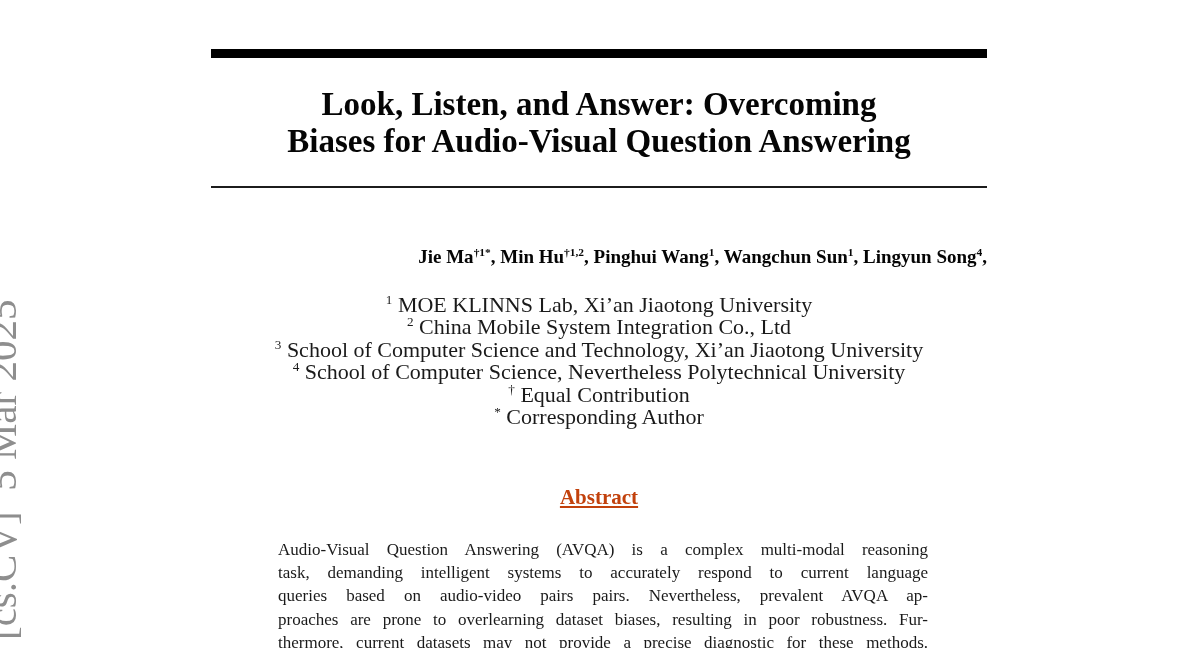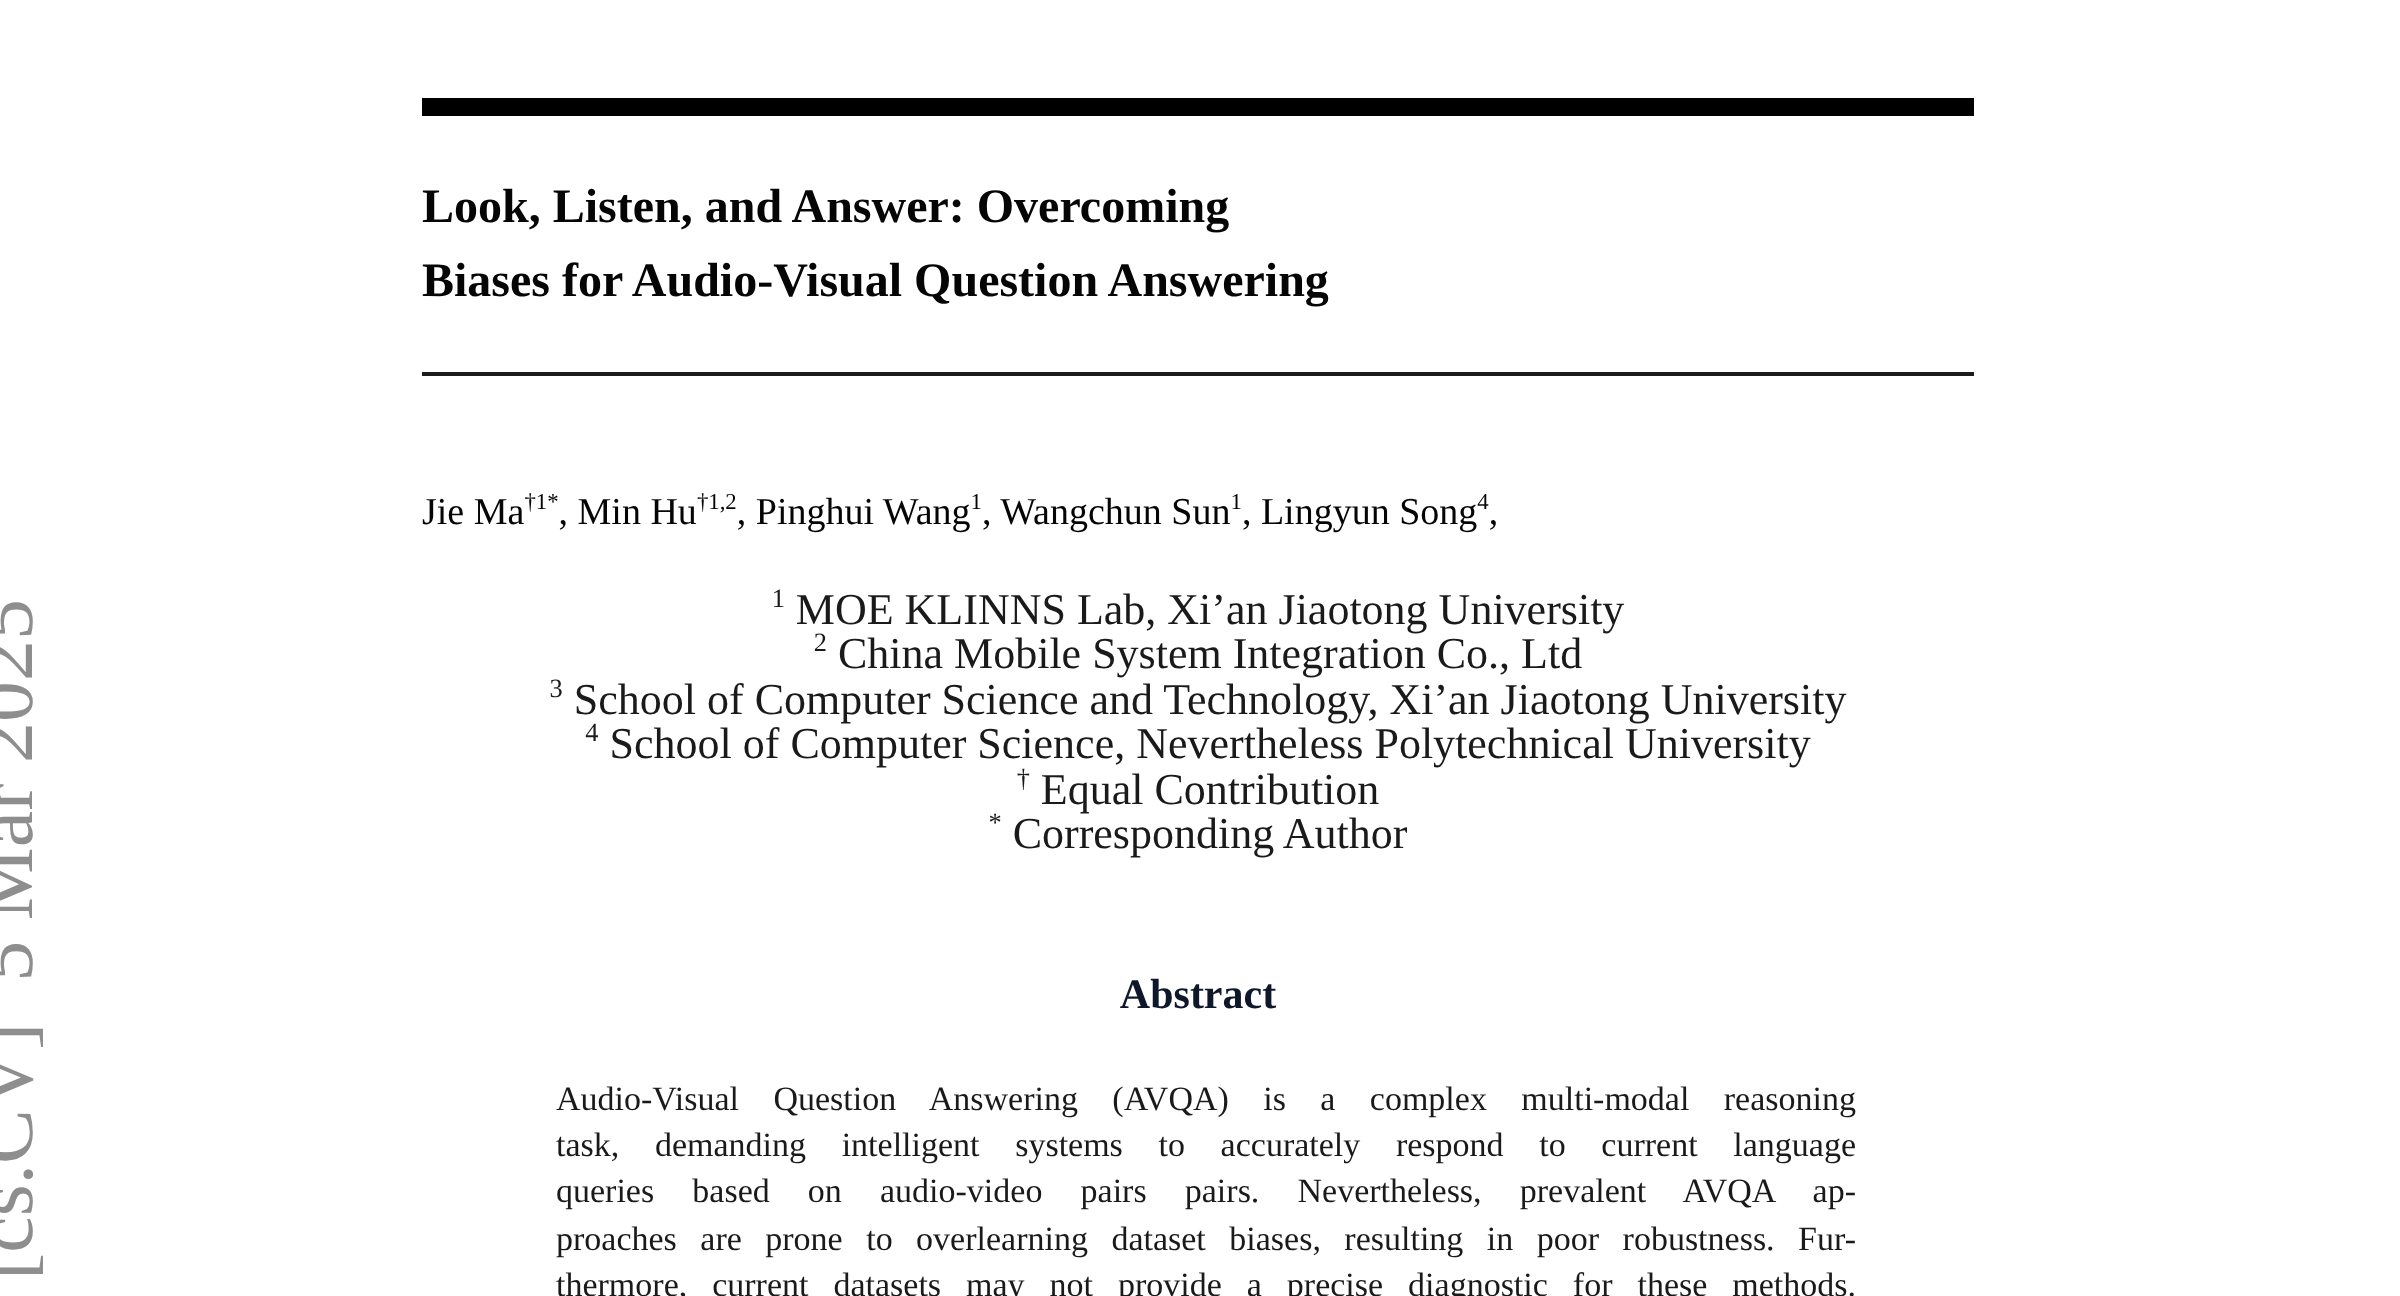--- a/index.html
+++ b/index.html
@@ -33,43 +33,43 @@
     width: 776px;
     height: 9px;
     background: #000000;
   }
   .title {
     position: absolute;
     left: 211px;
     top: 86px;
     width: 776px;
     margin: 0;
-    text-align: left;
-    font-size: 24px;
+    text-align: center;
+    font-size: 33px;
     font-weight: bold;
     line-height: 37px;
     color: #050505;
   }
   .title .tline { display: block; }
   .thin-rule {
     position: absolute;
     left: 211px;
     top: 186px;
     width: 776px;
     height: 2px;
     background: #1c1c1c;
   }
   .authors {
     position: absolute;
     left: 211px;
     top: 246px;
     width: 776px;
-    text-align: left;
+    text-align: right;
     font-size: 19px;
-    font-weight: normal;
+    font-weight: bold;
     line-height: 22px;
     color: #050505;
   }
   .affils {
     position: absolute;
     left: 211px;
     top: 294px;
     width: 776px;
     text-align: center;
     font-size: 22px;
@@ -81,21 +81,22 @@
   }
   .abstract-heading {
     position: absolute;
     left: 211px;
     top: 485px;
     width: 776px;
     margin: 0;
     text-align: center;
     font-size: 21px;
     font-weight: bold;
-    color: #0f172a;
+    color: #c2410c;
+    text-decoration: underline;
   }
   .abstract-body {
     position: absolute;
     left: 278px;
     top: 538px;
     width: 650px;
     font-size: 17px;
     line-height: 23.2px;
   }
   .jline {

